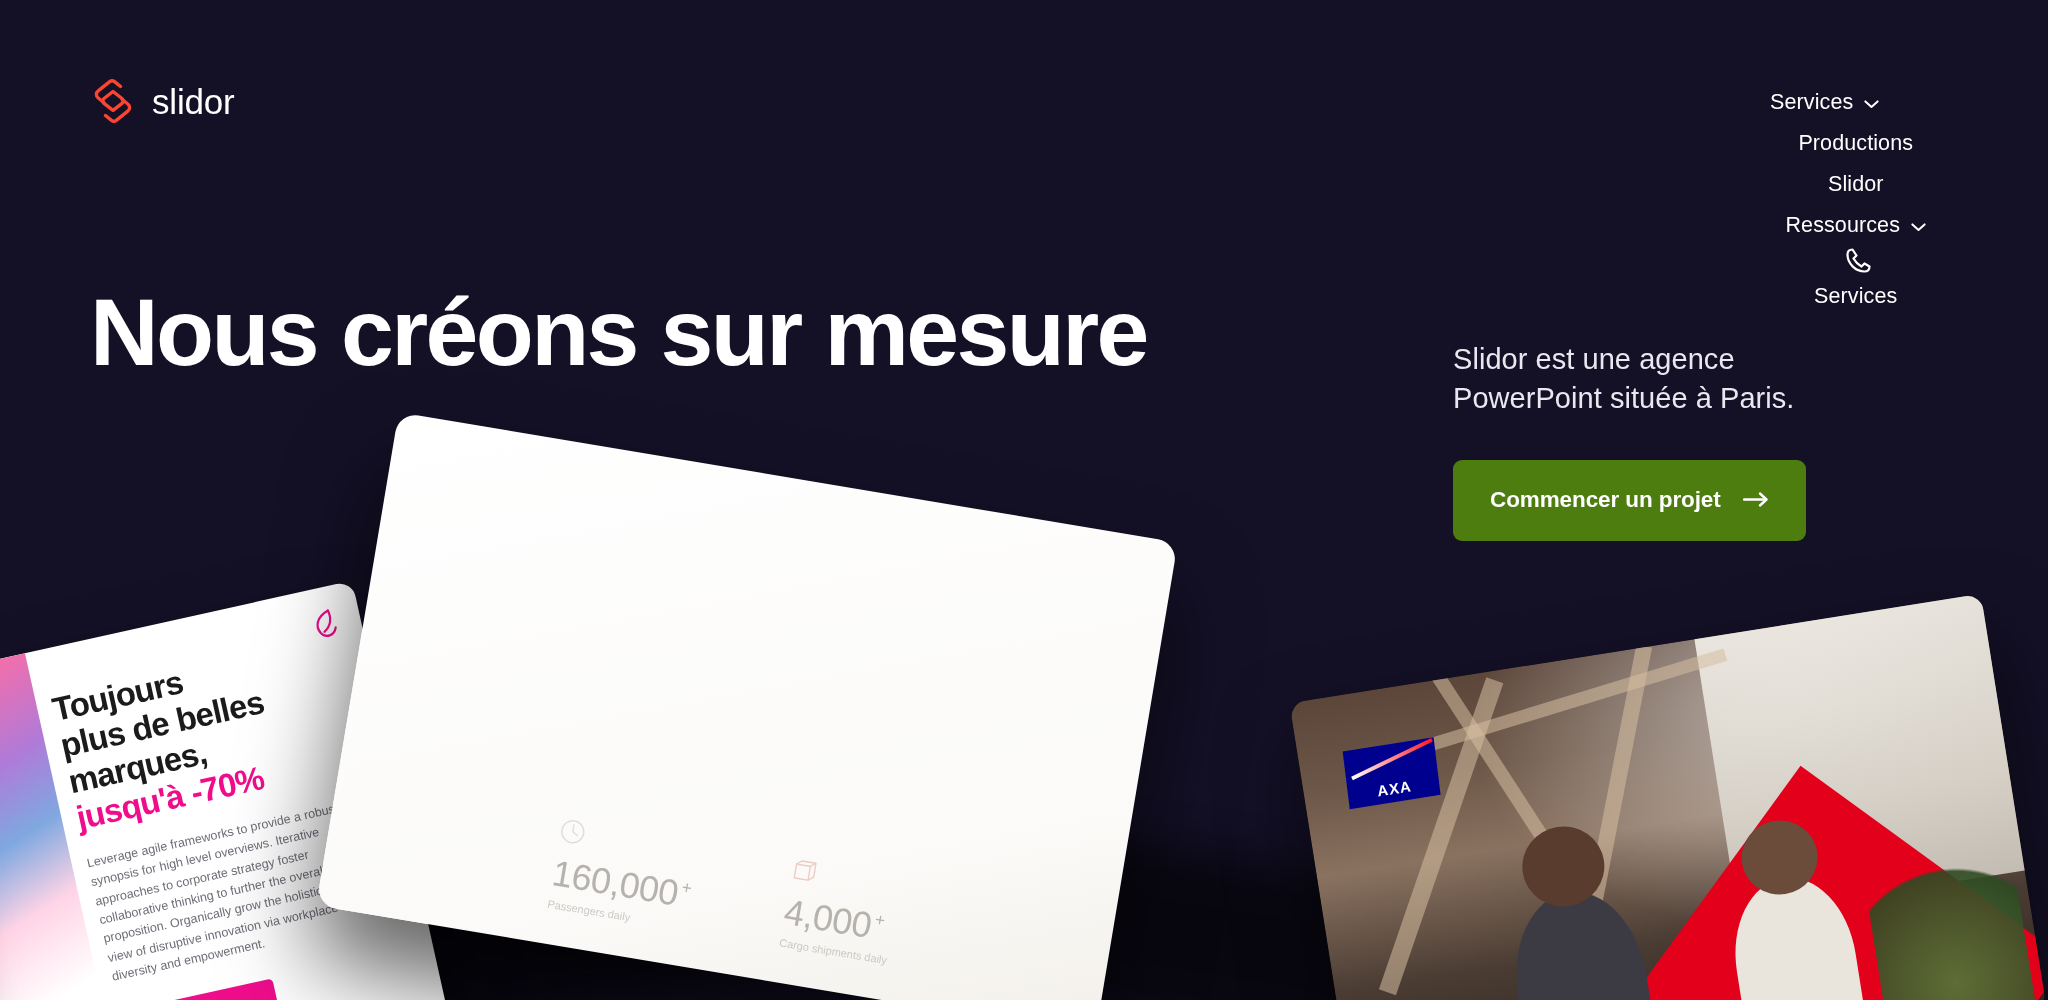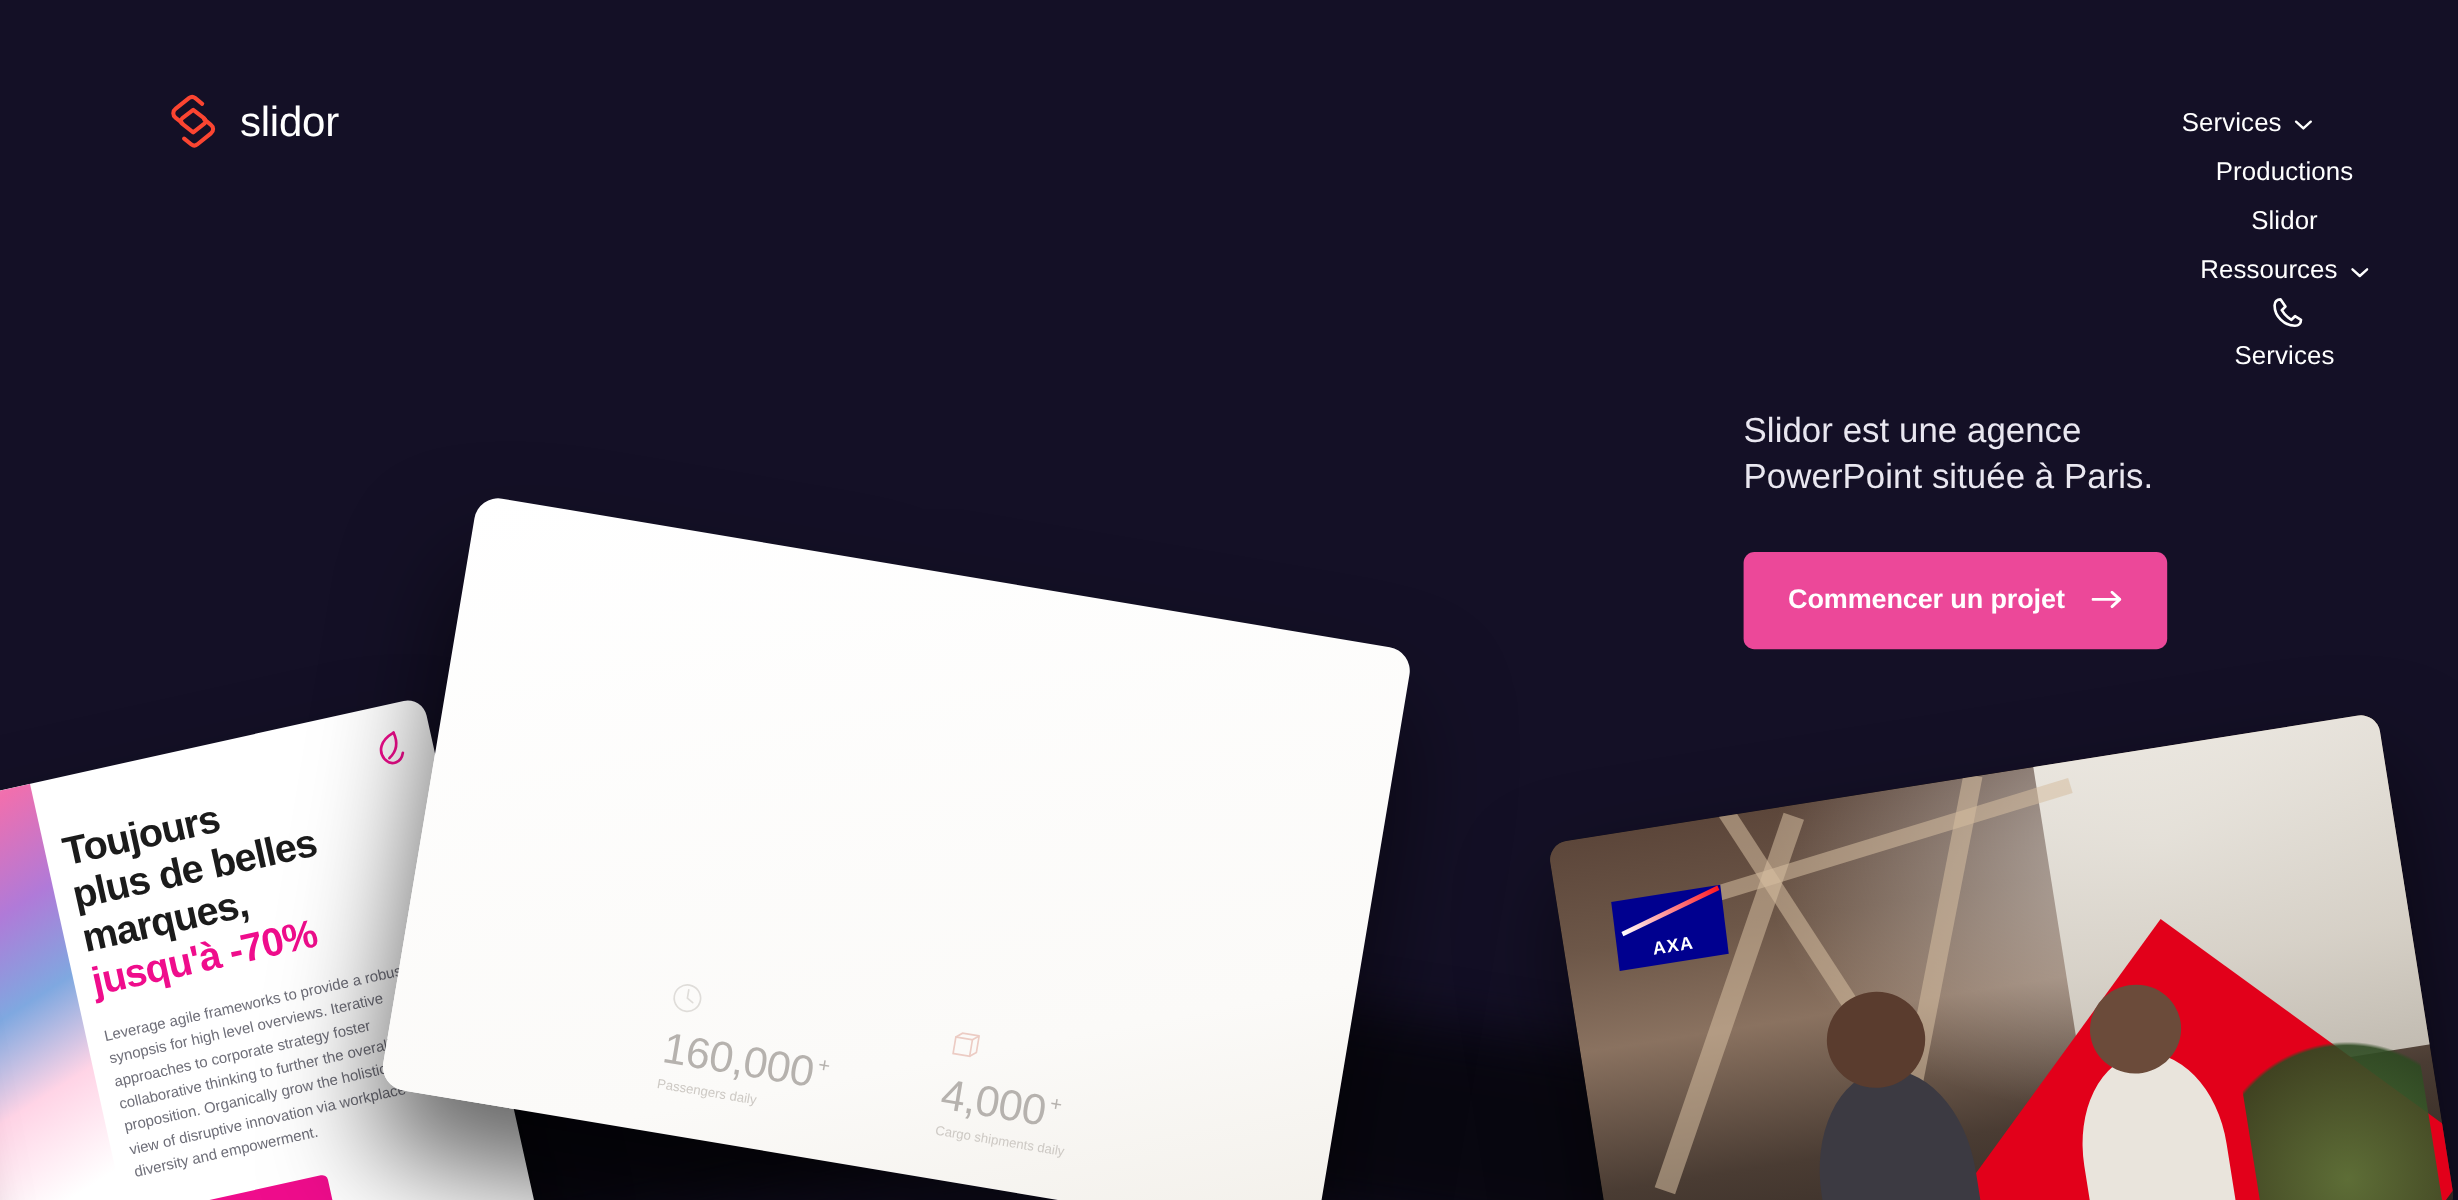--- a/index.html
+++ b/index.html
@@ -9,21 +9,21 @@
     background:#141026;
     font-family:"Liberation Sans", sans-serif;
     color:#ffffff;
     position:relative;
   }
   .stage{ position:absolute; inset:0; overflow:hidden; }
 
   
   .header{
     position:absolute; top:0; left:0; width:1996px; height:175px;
-    display:flex; align-items:center; z-index:40;margin-left:48px;
+    display:flex; align-items:center; z-index:40;
   }
   .brand{
     position:absolute; left:90px; top:78px;
     display:flex; align-items:center; gap:16px; text-decoration:none;
   }
   .brand-mark{ width:46px; height:46px; display:block; }
   .brand-name{
     font-size:35px; font-weight:500; color:#ffffff; letter-spacing:-0.2px;
     line-height:1;
   }
@@ -60,21 +60,21 @@
   .hero-right{
     position:absolute; left:1453px; top:340px; width:420px; z-index:30;
   }
   .hero-sub{
     font-size:29px; line-height:1.36; color:#e9e7f0; font-weight:400;
     letter-spacing:0.05px;
   }
   .cta{
     margin-top:41px;
     display:inline-flex; align-items:center; gap:22px;
-    background:#ec4899; color:#ffffff;
+    background:#4d7c0f; color:#ffffff;
     border:none; border-radius:9px;
     padding:27px 37px 28px 37px;
     font-family:"Liberation Sans", sans-serif;
     font-size:22.5px; font-weight:700; letter-spacing:-0.1px;
     cursor:pointer; white-space:nowrap;
   }
   .cta-arrow{ width:26px; height:15px; display:block; }
 
   
   .mockups{ position:absolute; left:0; top:560px; width:2048px; height:440px; z-index:10; }
@@ -358,21 +358,21 @@
 
       <a class="nav-item nav-contact" href="#">
         <span>Services</span>
       </a>
 
     </nav>
   </div>
 
   <div class="hero-left">
     <h1 class="headline">
-      <br>
+      <span>Nous créons sur mesure</span><br>
       <br>
     </h1>
   </div>
 
   <div class="hero-right">
     <p class="hero-sub">
       <span>Slidor est une agence</span><br>
       <span>PowerPoint située à Paris.</span>
     </p>
     <button class="cta">

